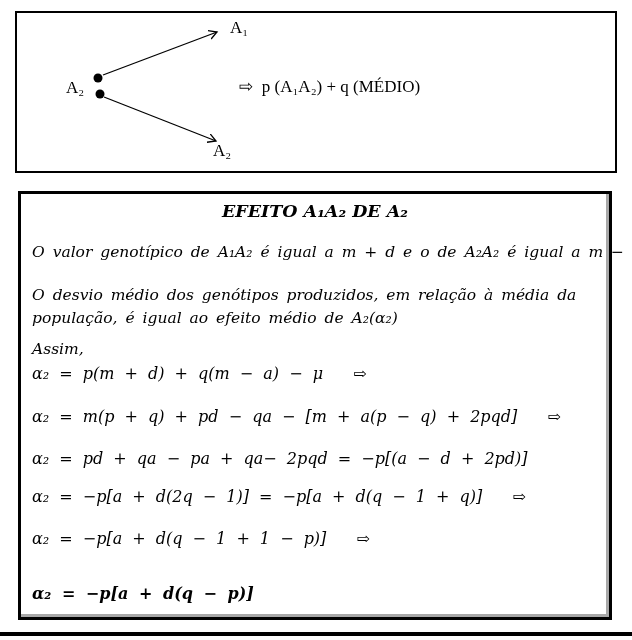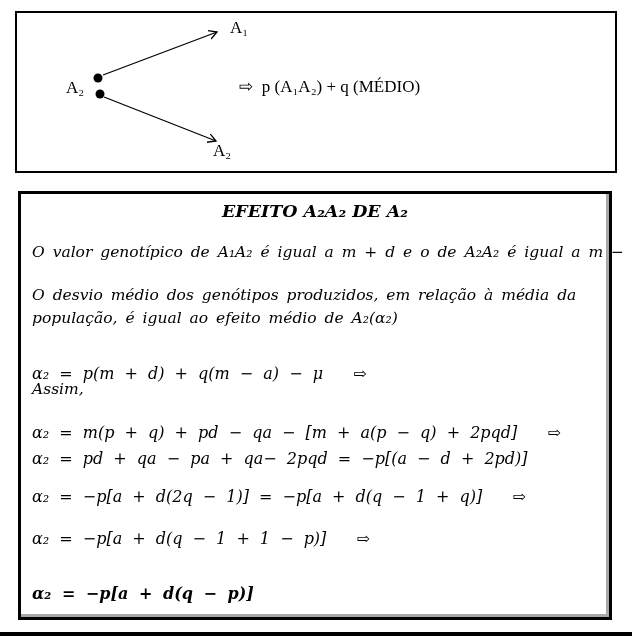--- a/index.html
+++ b/index.html
@@ -56,30 +56,30 @@
   }
   .bb-p {
     position: absolute;
     left: 11px;
     font-size: 15.5px;
     line-height: 23px;
     word-spacing: 3px;
   }
   .bb-p1 { top: 47px; width: 572px; white-space: pre; }
   .bb-p2 { top: 90px; width: 556px; }
-  .bb-lead { top: 144px; white-space: pre; margin-top: 40px; }
+  .bb-lead { top: 144px; white-space: pre; }
   .eq {
     position: absolute;
     left: 11px;
     font-size: 16px;
     word-spacing: 5px;
     white-space: pre;
   }
   .eq-0 { top: 170px; }
-  .eq-1 { top: 213px; margin-top: 16px; }
+  .eq-1 { top: 213px; }
   .eq-2 { top: 255px; }
   .eq-3 { top: 293px; }
   .eq-4 { top: 335px; text-align: center; }
   .eq-final { top: 390px; font-weight: bold; }
 
   
   .bottom-rule {
     position: absolute;
     left: 0; top: 632px;
     width: 632px; height: 4px;
@@ -108,21 +108,21 @@
       <line x1="87" y1="84" x2="199" y2="128" stroke="#000000" stroke-width="1.3" marker-end="url(#arrowhead)"></line>
 
       <text class="diagram-label" x="213" y="20">A₁</text>
       <text class="diagram-label" x="196" y="143">A₂</text>
     </svg>
 
     <div class="result-formula">⇨  p (A₁A₂) + q (MÉDIO)</div>
   </div>
 
   <div class="bottom-box">
-    <div class="bb-title">EFEITO A₂A₂ DE A₂</div>
+    <div class="bb-title">EFEITO A₁A₂ DE A₂</div>
 
     <div class="bb-p bb-p1">O valor genotípico de A₁A₂ é igual a m + d e o de A₂A₂ é igual a m − a</div>
 
     <div class="bb-p bb-p2">O desvio médio dos genótipos produzidos, em relação à média da população, é igual ao efeito médio de A₂(α₂)</div>
 
     <div class="bb-p bb-lead">Assim,</div>
 
     <div class="eq eq-0">α₂ = p(m + d) + q(m − a) − μ   ⇨</div>
     <div class="eq eq-1">α₂ = m(p + q) + pd − qa − [m + a(p − q) + 2pqd]   ⇨</div>
     <div class="eq eq-2">α₂ = pd + qa − pa + qa− 2pqd = −p[(a − d + 2pd)]</div>

